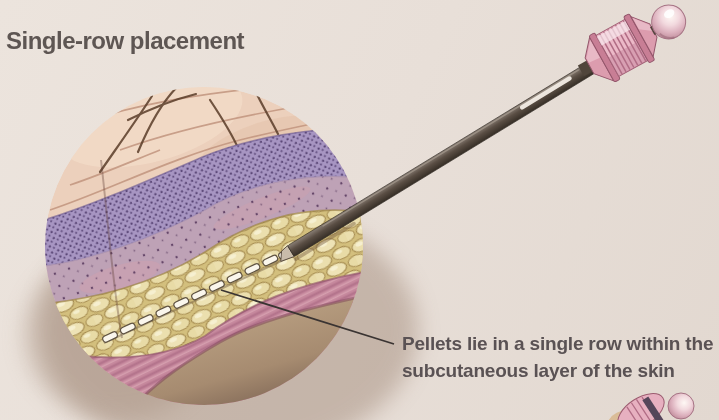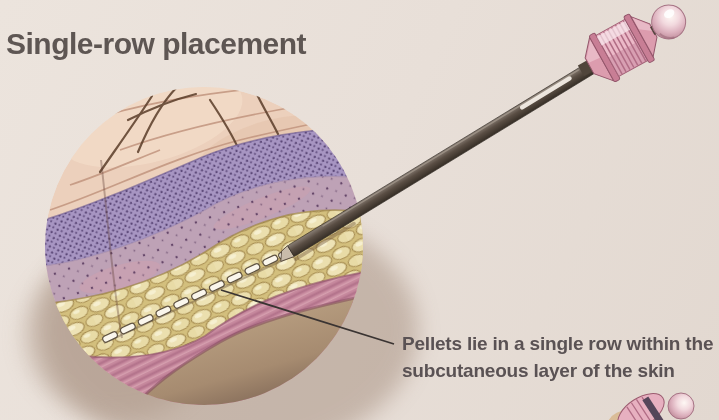--- a/index.html
+++ b/index.html
@@ -17,21 +17,21 @@
     --pink:#ecb9c8;
     --pellet:#faf6ec;
   }
   .stage{
     position:relative;width:719px;height:420px;overflow:hidden;
     background:linear-gradient(115deg,#ece4dd 0%,var(--bg) 50%,#e2d8d0 100%);
     font-family:"Liberation Sans","DejaVu Sans",sans-serif;
   }
   .title{
     position:absolute;left:6px;top:27px;
-    font-size:30px;font-weight:bold;letter-spacing:-0.5px;
+    font-size:24px;font-weight:bold;letter-spacing:-0.5px;
     color:var(--title);
   }
   .caption{
     position:absolute;left:402px;top:330px;width:320px;
     font-size:19px;line-height:27px;font-weight:600;letter-spacing:-0.2px;
     color:var(--caption);
   }
   svg{position:absolute;left:0;top:0;}
 </style>
 </head>

